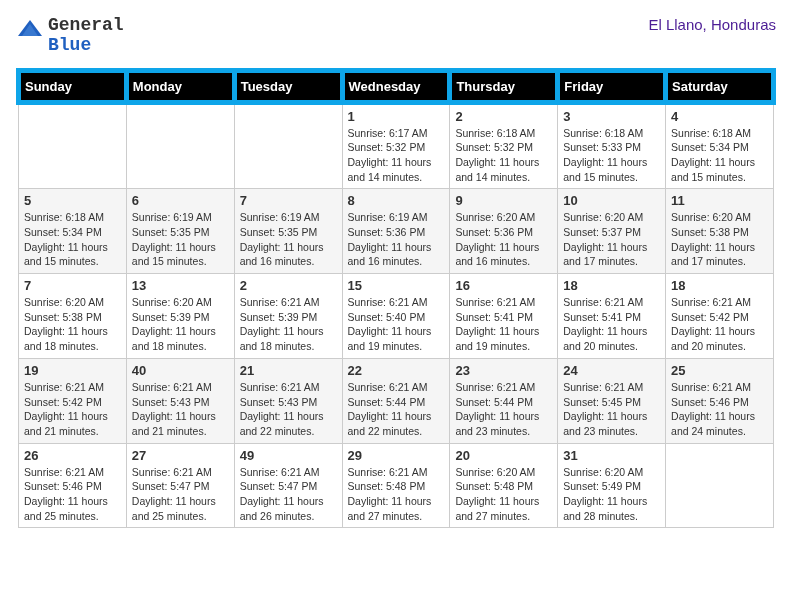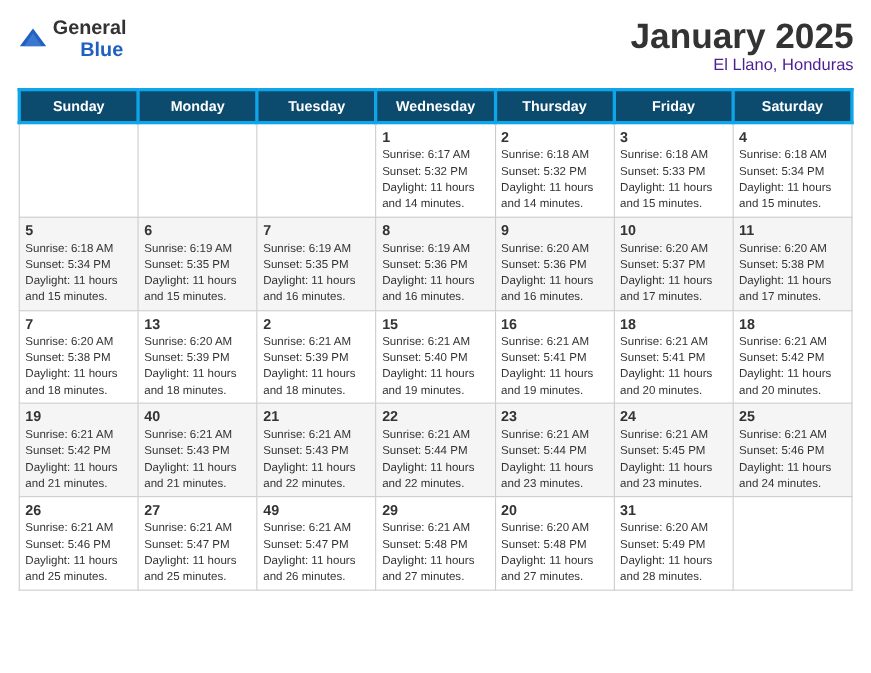--- a/index.html
+++ b/index.html
@@ -11,30 +11,30 @@
       padding: 16px;
     }
     .header {
       display: flex;
       justify-content: space-between;
       align-items: flex-start;
       margin-bottom: 12px;
     }
     .logo {
       display: flex;
-      align-items: center;
       gap: 4px;
+      font-family: Liberation Mono, monospace;
     }
     .logo-text {
       font-size: 18px;
       font-weight: bold;
       line-height: 1.1;
     }
     .logo-general { color: #333; }
-    .logo-blue { color: #2060c0; margin-left: 25px; }
+    .logo-blue { color: #2060c0; }
     .logo-icon {
       width: 28px;
       height: 28px;
     }
     .title-block {
       text-align: right;
     }
     .month-title {
       font-size: 32px;
       font-weight: bold;
@@ -44,27 +44,27 @@
     .location {
       font-size: 15px;
       color: #4c1d95;
     }
     .calendar {
       width: 100%;
       border-collapse: collapse;
       font-size: 11px;
     }
     .calendar thead th {
-      background-color: #0c4a6e;
+      background-color: #000000;
       color: #fff;
       padding: 6px 4px;
-      text-align: center;
+      text-align: left;
       font-size: 13px;
       font-weight: bold;
-      border: 3px solid #0ea5e9;
+      border: 5px solid #0ea5e9;
     }
     .calendar tbody td {
       border: 1px solid #ccc;
       vertical-align: top;
       padding: 4px 5px;
       width: 108px;
       min-height: 80px;
       background: #fff;
     }
     .calendar tbody tr:nth-child(even) td {
@@ -93,21 +93,20 @@
     <svg class="logo-icon" viewBox="0 0 28 28" xmlns="http://www.w3.org/2000/svg">
       <polygon points="14,4 26,20 2,20" fill="#2060c0"></polygon>
       <polygon points="14,8 22,20 6,20" fill="#5090e0" opacity="0.5"></polygon>
     </svg>
     <div class="logo-text">
       <span class="logo-general">General</span><br>
       <span class="logo-blue">Blue</span>
     </div>
   </div>
   <div class="title-block">
-    <div class="month-title">January 2025</div>
     <div class="location">El Llano, Honduras</div>
   </div>
 </div>
 
 <table class="calendar">
   <thead>
     <tr>
     <th>Sunday</th>
         <th>Monday</th>
         <th>Tuesday</th>

